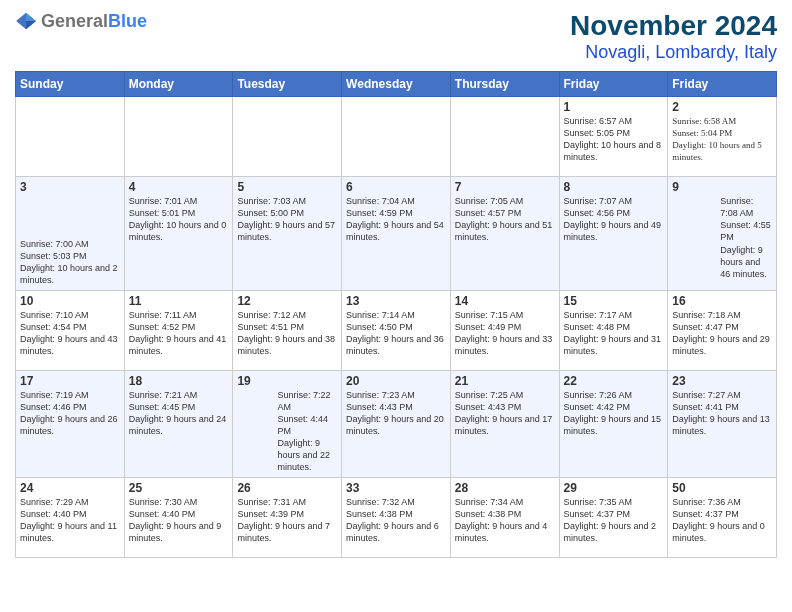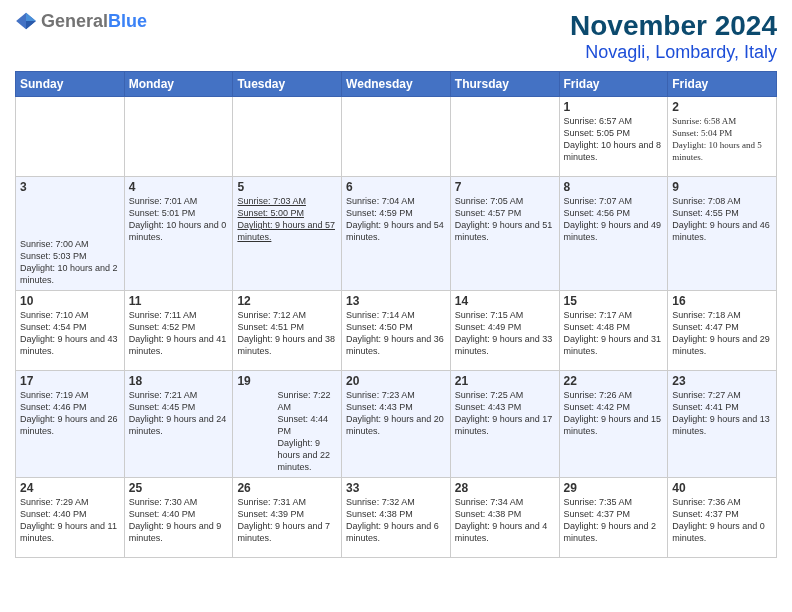--- a/index.html
+++ b/index.html
@@ -146,21 +146,21 @@
 Daylight: 10 hours and 2 minutes.</div>
           </td>
           <td>
             <span class="day-number">4</span>
             <div class="day-info" style="white-space: pre-line;">Sunrise: 7:01 AM
 Sunset: 5:01 PM
 Daylight: 10 hours and 0 minutes.</div>
           </td>
           <td>
             <span class="day-number">5</span>
-            <div class="day-info" style="white-space: pre-line; text-decoration: underline;">Sunrise: 7:03 AM
+            <div class="day-info" style="white-space: pre-line;">Sunrise: 7:03 AM
 Sunset: 5:00 PM
 Daylight: 9 hours and 57 minutes.</div>
           </td>
           <td>
             <span class="day-number">6</span>
             <div class="day-info" style="white-space: pre-line;">Sunrise: 7:04 AM
 Sunset: 4:59 PM
 Daylight: 9 hours and 54 minutes.</div>
           </td>
           <td>
@@ -170,21 +170,21 @@
 Daylight: 9 hours and 51 minutes.</div>
           </td>
           <td>
             <span class="day-number">8</span>
             <div class="day-info" style="white-space: pre-line;">Sunrise: 7:07 AM
 Sunset: 4:56 PM
 Daylight: 9 hours and 49 minutes.</div>
           </td>
           <td>
             <span class="day-number">9</span>
-            <div class="day-info" style="white-space: pre-line;">Sunrise: 7:08 AM
+            <div class="day-info" style="white-space: pre-line; margin-left: 48px;">Sunrise: 7:08 AM
 Sunset: 4:55 PM
 Daylight: 9 hours and 46 minutes.</div>
           </td>
         </tr>
         <tr>
           <td>
             <span class="day-number">10</span>
             <div class="day-info" style="white-space: pre-line;">Sunrise: 7:10 AM
 Sunset: 4:54 PM
 Daylight: 9 hours and 43 minutes.</div>
@@ -301,21 +301,21 @@
 Sunset: 4:38 PM
 Daylight: 9 hours and 4 minutes.</div>
           </td>
           <td>
             <span class="day-number">29</span>
             <div class="day-info" style="white-space: pre-line;">Sunrise: 7:35 AM
 Sunset: 4:37 PM
 Daylight: 9 hours and 2 minutes.</div>
           </td>
           <td>
-            <span class="day-number">40</span>
+            <span class="day-number">50</span>
             <div class="day-info" style="white-space: pre-line;">Sunrise: 7:36 AM
 Sunset: 4:37 PM
 Daylight: 9 hours and 0 minutes.</div>
           </td>
         </tr>
       </tbody>
   </table>
 </div>
 
 </body></html>

